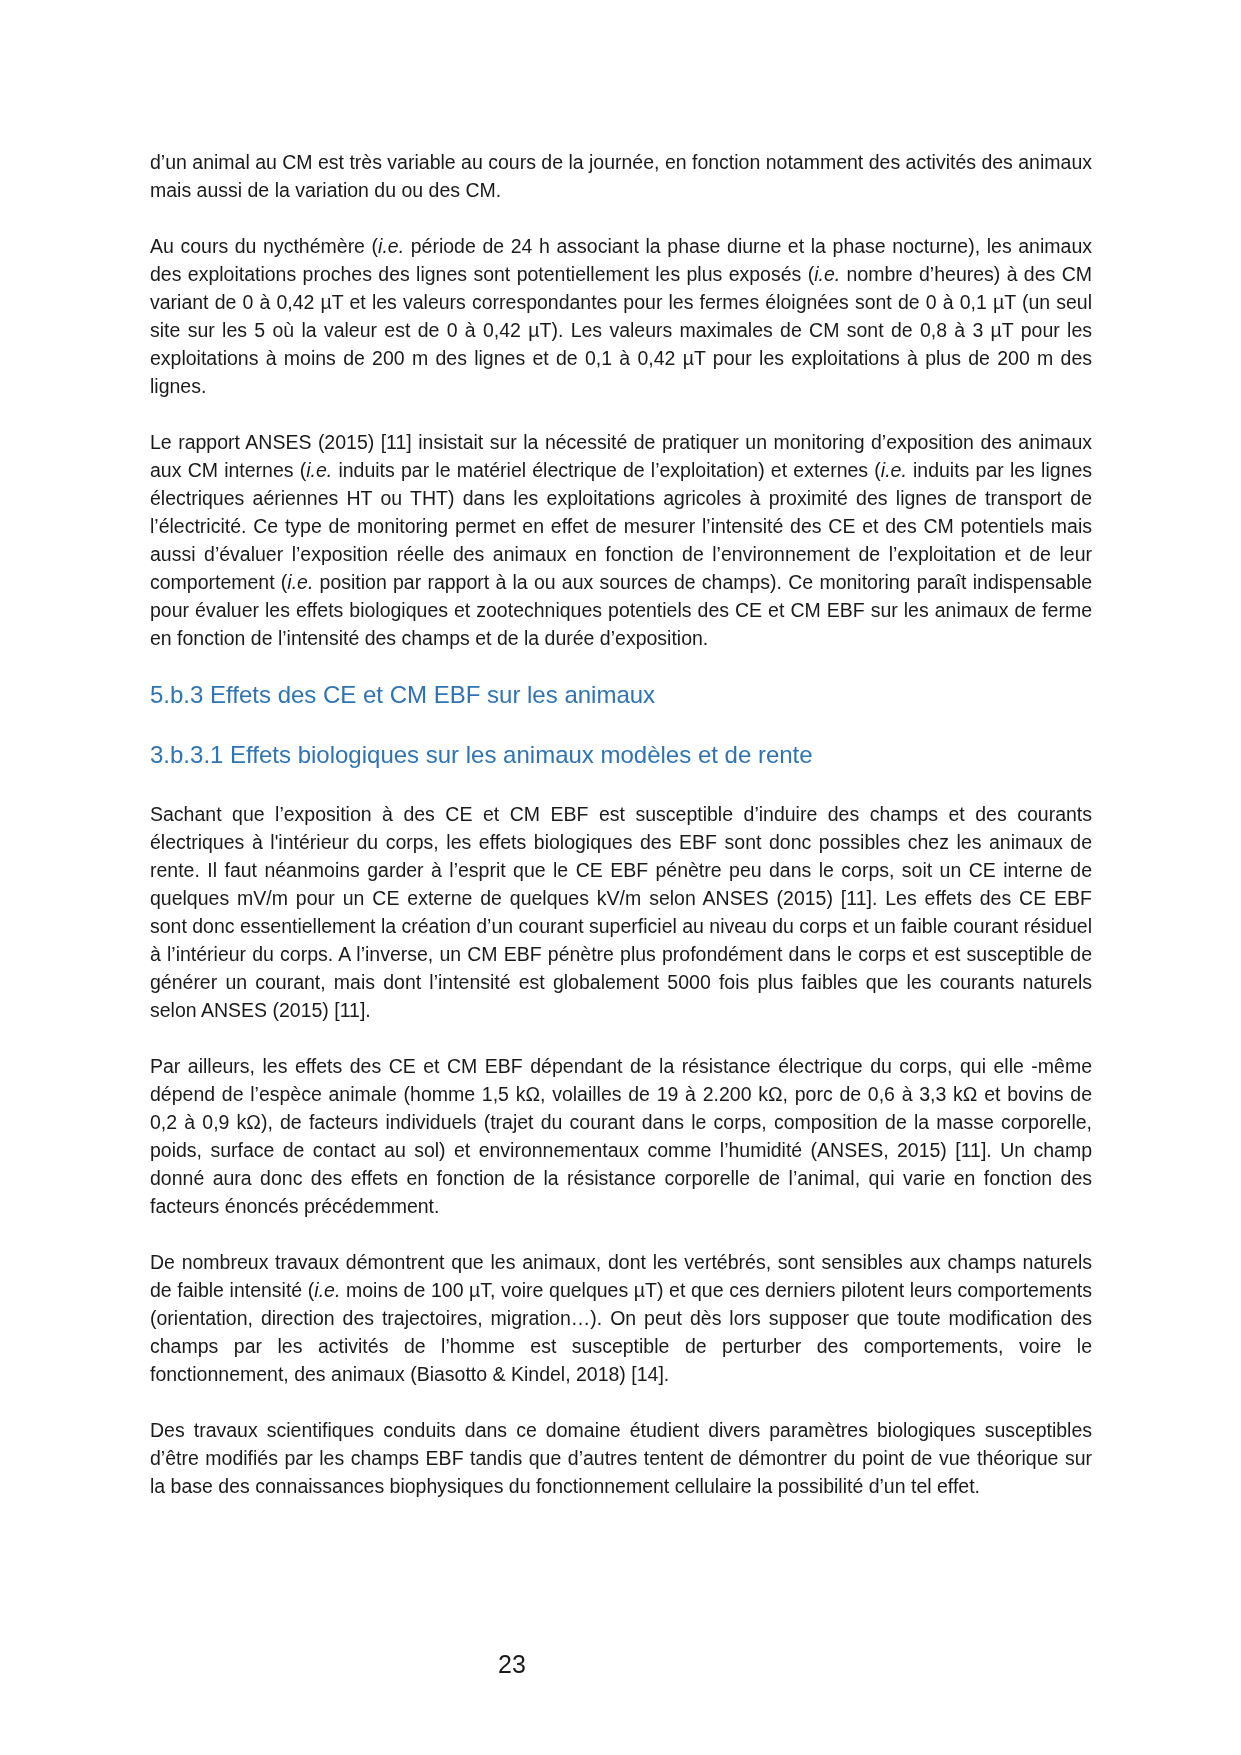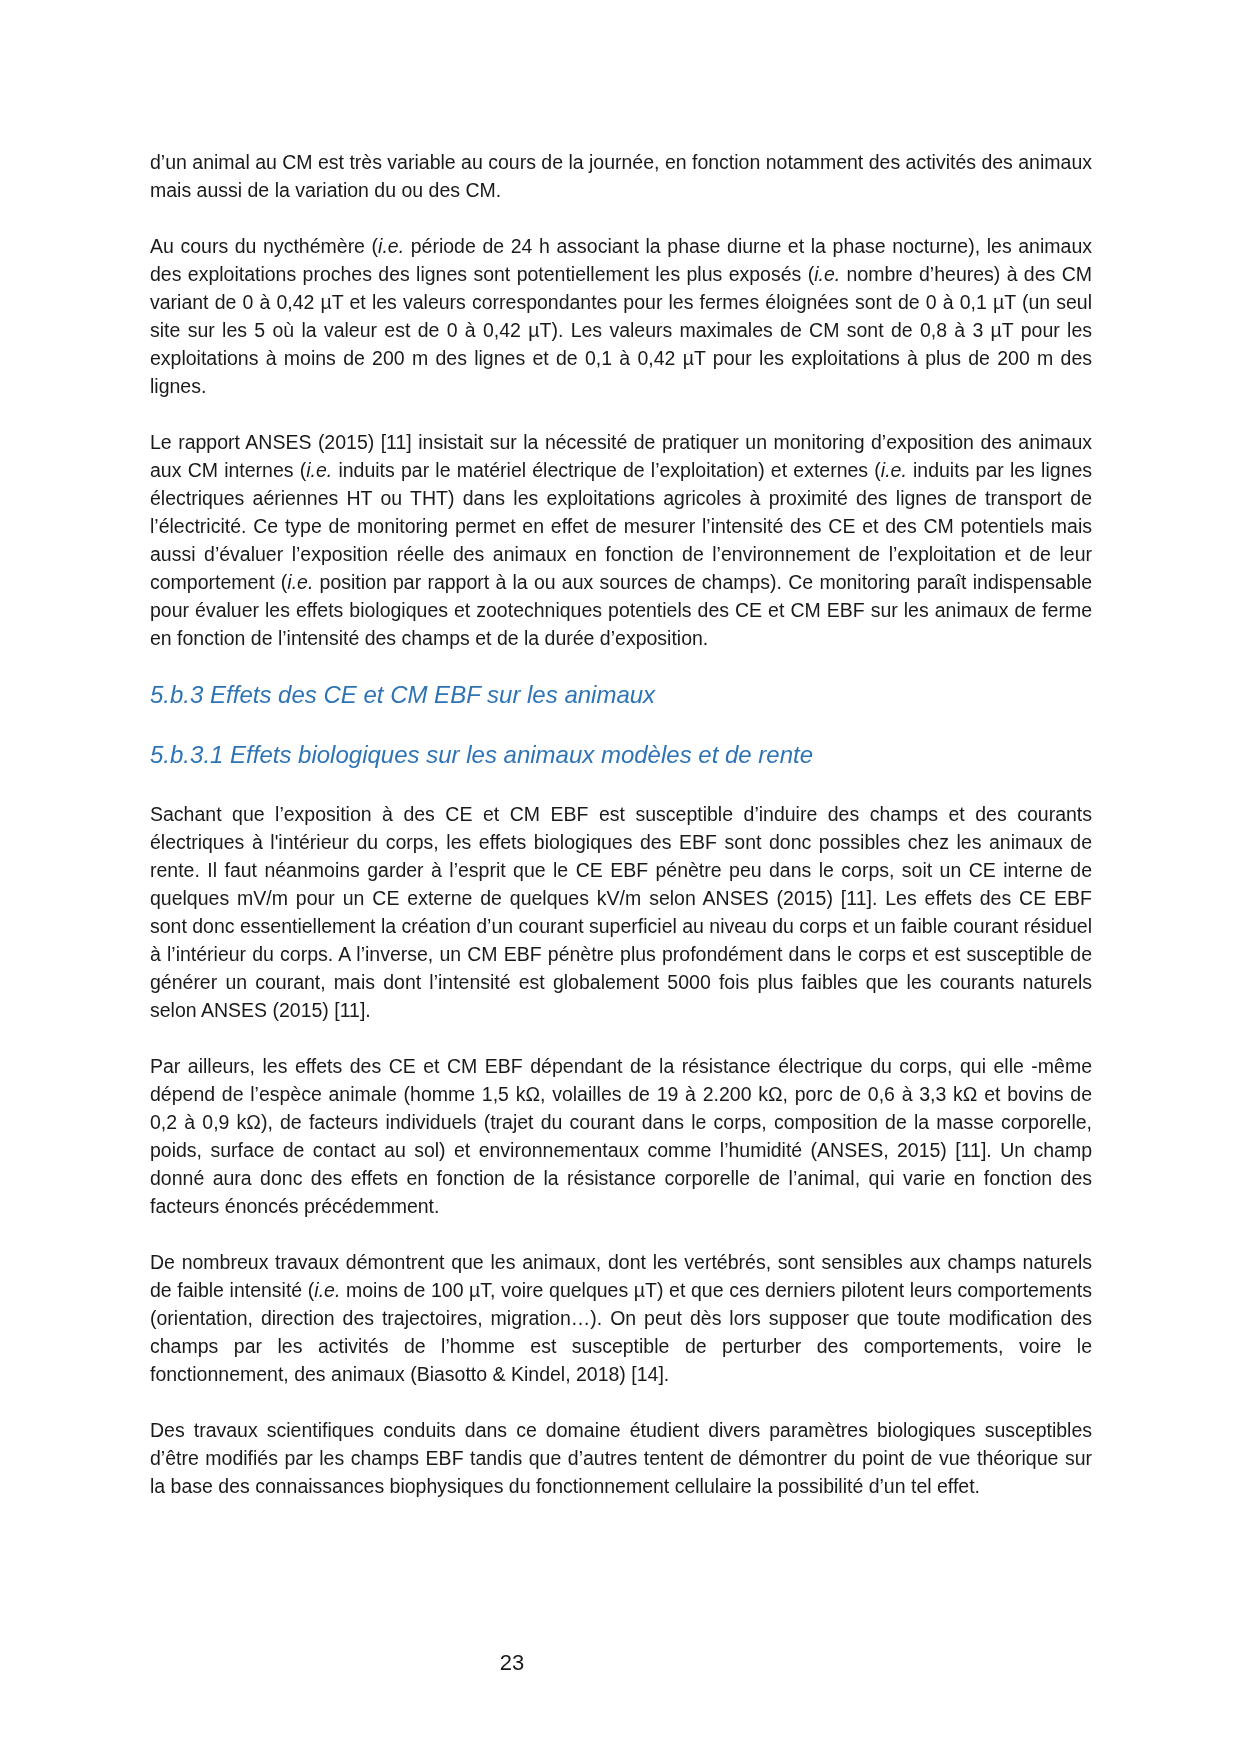--- a/index.html
+++ b/index.html
@@ -5,40 +5,40 @@
   html, body { margin: 0; padding: 0; background: #ffffff; }
   body { width: 1241px; height: 1755px; position: relative; overflow: hidden; }
   .page {
     position: absolute; left: 150px; top: 148px; width: 942px;
     font-family: "Liberation Sans", sans-serif; font-size: 19.5px; line-height: 28px;
     color: #1a1a1a;
   }
   p { margin: 0 0 28px 0; text-align: justify; }
   h2 {
     font-family: "Liberation Sans", sans-serif; font-weight: normal;
-    color: #2e74b5; font-size: 24px; line-height: 30px; margin: 0 0 30px 0; font-style: italic;
+    color: #2e74b5; font-size: 24px; line-height: 30px; margin: 0 0 30px 0;
   }
   em { }
   .pagenum {
     position: absolute; top: 1650px; left: 0; width: 1024px; text-align: center;
-    font-family: "Liberation Sans", sans-serif; font-size: 22px; color: #1a1a1a;
+    font-family: "Liberation Sans", sans-serif; font-size: 25px; color: #1a1a1a;
   }
 </style>
 </head>
 <body>
 
 <div class="page">
   <p>d’un animal au CM est très variable au cours de la journée, en fonction notamment des activités des animaux mais aussi de la variation du ou des CM.</p>
 
   <p><span>Au cours du nycthémère (</span><em>i.e.</em><span> période de 24 h associant la phase diurne et la phase nocturne), les animaux des exploitations proches des lignes sont potentiellement les plus exposés (</span><em>i.e.</em><span> nombre d’heures) à des CM variant de 0 à 0,42 µT et les valeurs correspondantes pour les fermes éloignées sont de 0 à 0,1 µT (un seul site sur les 5 où la valeur est de 0 à 0,42 µT). Les valeurs maximales de CM sont de 0,8 à 3 µT pour les exploitations à moins de 200 m des lignes et de 0,1 à 0,42 µT pour les exploitations à plus de 200 m des lignes.</span></p>
 
   <p><span>Le rapport ANSES (2015) [11] insistait sur la nécessité de pratiquer un monitoring d’exposition des animaux aux CM internes (</span><em>i.e.</em><span> induits par le matériel électrique de l’exploitation) et externes (</span><em>i.e.</em><span> induits par les lignes électriques aériennes HT ou THT) dans les exploitations agricoles à proximité des lignes de transport de l’électricité. Ce type de monitoring permet en effet de mesurer l’intensité des CE et des CM potentiels mais aussi d’évaluer l’exposition réelle des animaux en fonction de l’environnement de l’exploitation et de leur comportement (</span><em>i.e.</em><span> position par rapport à la ou aux sources de champs). Ce monitoring paraît indispensable pour évaluer les effets biologiques et zootechniques potentiels des CE et CM EBF sur les animaux de ferme en fonction de l’intensité des champs et de la durée d’exposition.</span></p>
 
   <h2>5.b.3 Effets des CE et CM EBF sur les animaux</h2>
-  <h2>5.b.3.1 Effets biologiques sur les animaux modèles et de rente</h2>
+  <h2>3.b.3.1 Effets biologiques sur les animaux modèles et de rente</h2>
 
   <p>Sachant que l’exposition à des CE et CM EBF est susceptible d’induire des champs et des courants électriques à l'intérieur du corps, les effets biologiques des EBF sont donc possibles chez les animaux de rente. Il faut néanmoins garder à l’esprit que le CE EBF pénètre peu dans le corps, soit un CE interne de quelques mV/m pour un CE externe de quelques kV/m selon ANSES (2015) [11]. Les effets des CE EBF sont donc essentiellement la création d’un courant superficiel au niveau du corps et un faible courant résiduel à l’intérieur du corps.  A l’inverse, un CM EBF pénètre plus profondément dans le corps et est susceptible de générer un courant, mais dont l’intensité est globalement 5000 fois plus faibles que les courants naturels selon ANSES (2015) [11].</p>
   <p>Par ailleurs, les effets des CE et CM EBF dépendant de la résistance électrique du corps, qui elle -même dépend de l’espèce animale (homme 1,5 kΩ, volailles de 19 à 2.200 kΩ, porc de 0,6 à 3,3 kΩ et bovins de 0,2 à 0,9 kΩ), de facteurs individuels (trajet du courant dans le corps, composition de la masse corporelle, poids, surface de contact au sol) et environnementaux comme l’humidité (ANSES, 2015) [11]. Un champ donné aura donc des effets en fonction de la résistance corporelle de l’animal, qui varie en fonction des facteurs énoncés précédemment.</p>
 
   <p><span>De nombreux travaux démontrent que les animaux, dont les vertébrés, sont sensibles aux champs naturels de faible intensité (</span><em>i.e.</em><span> moins de 100 µT, voire quelques µT) et que ces derniers pilotent leurs comportements (orientation, direction des trajectoires, migration…). On peut dès lors supposer que toute modification des champs par les activités de l’homme est susceptible de perturber des comportements, voire le fonctionnement, des animaux (Biasotto &amp; Kindel, 2018) [14].</span></p>
 
   <p>Des travaux scientifiques conduits dans ce domaine étudient divers paramètres biologiques susceptibles d’être modifiés par les champs EBF tandis que d’autres tentent de démontrer du point de vue théorique sur la base des connaissances biophysiques du fonctionnement cellulaire la possibilité d’un tel effet.</p>
 </div>
 
 <div class="pagenum">23</div>

